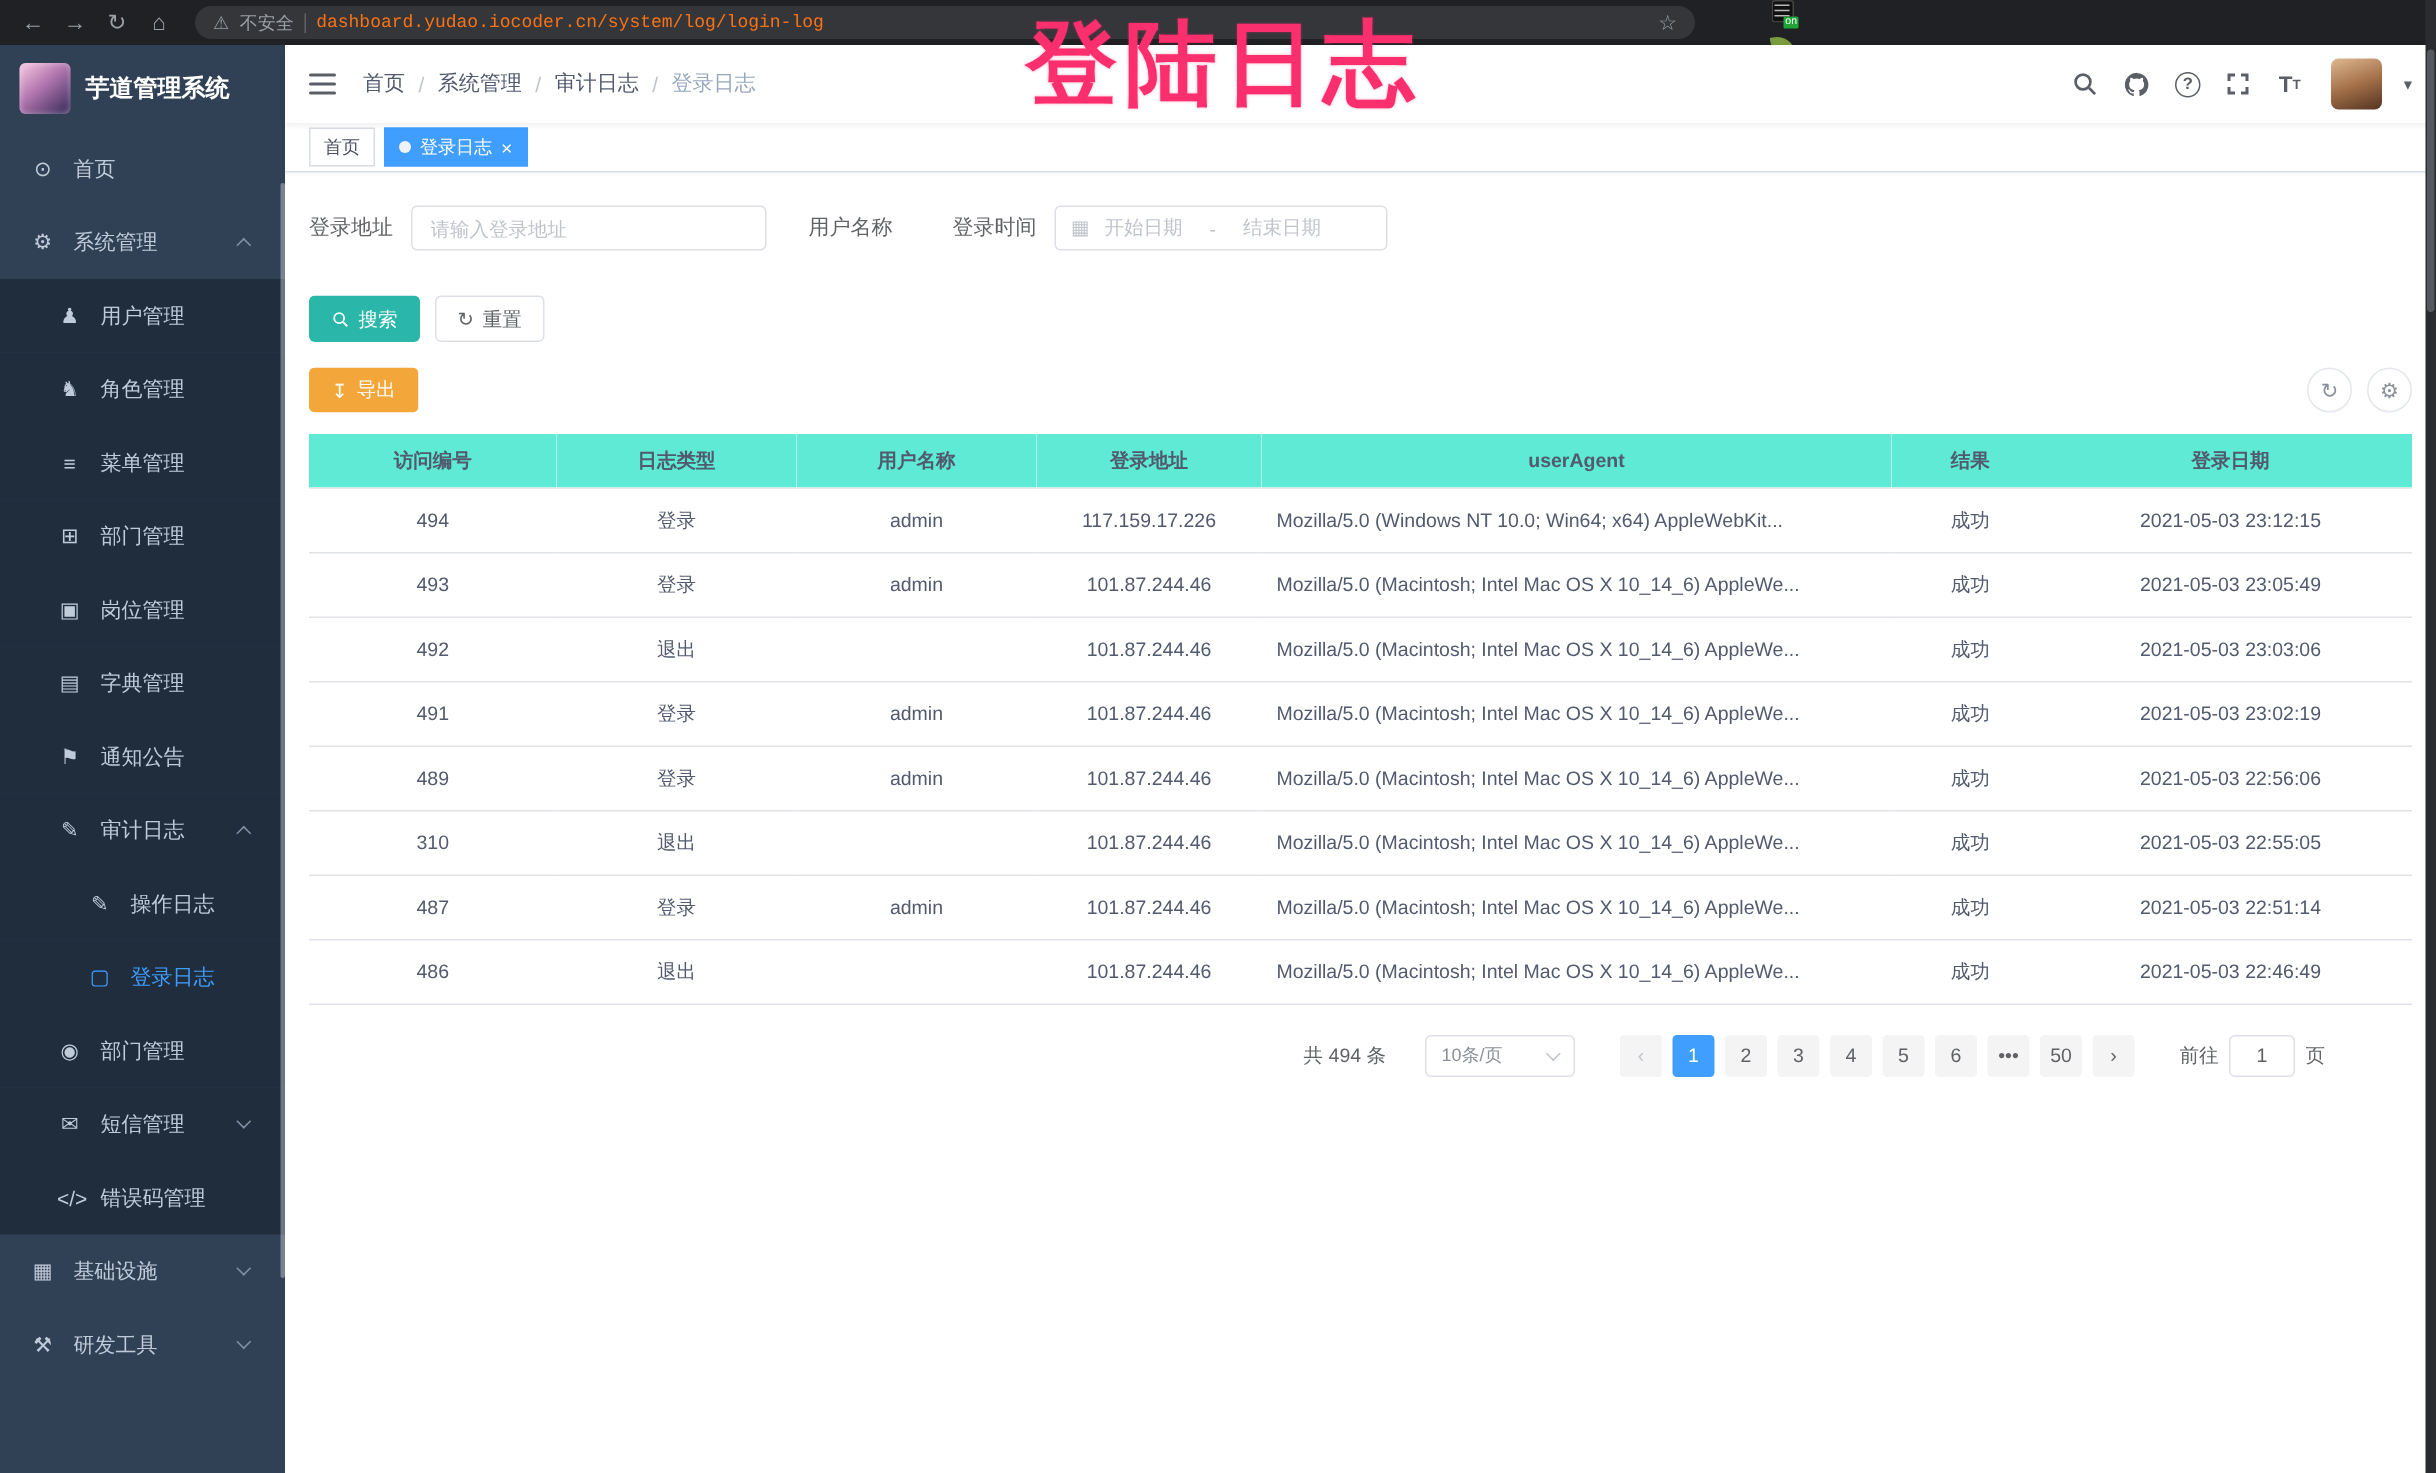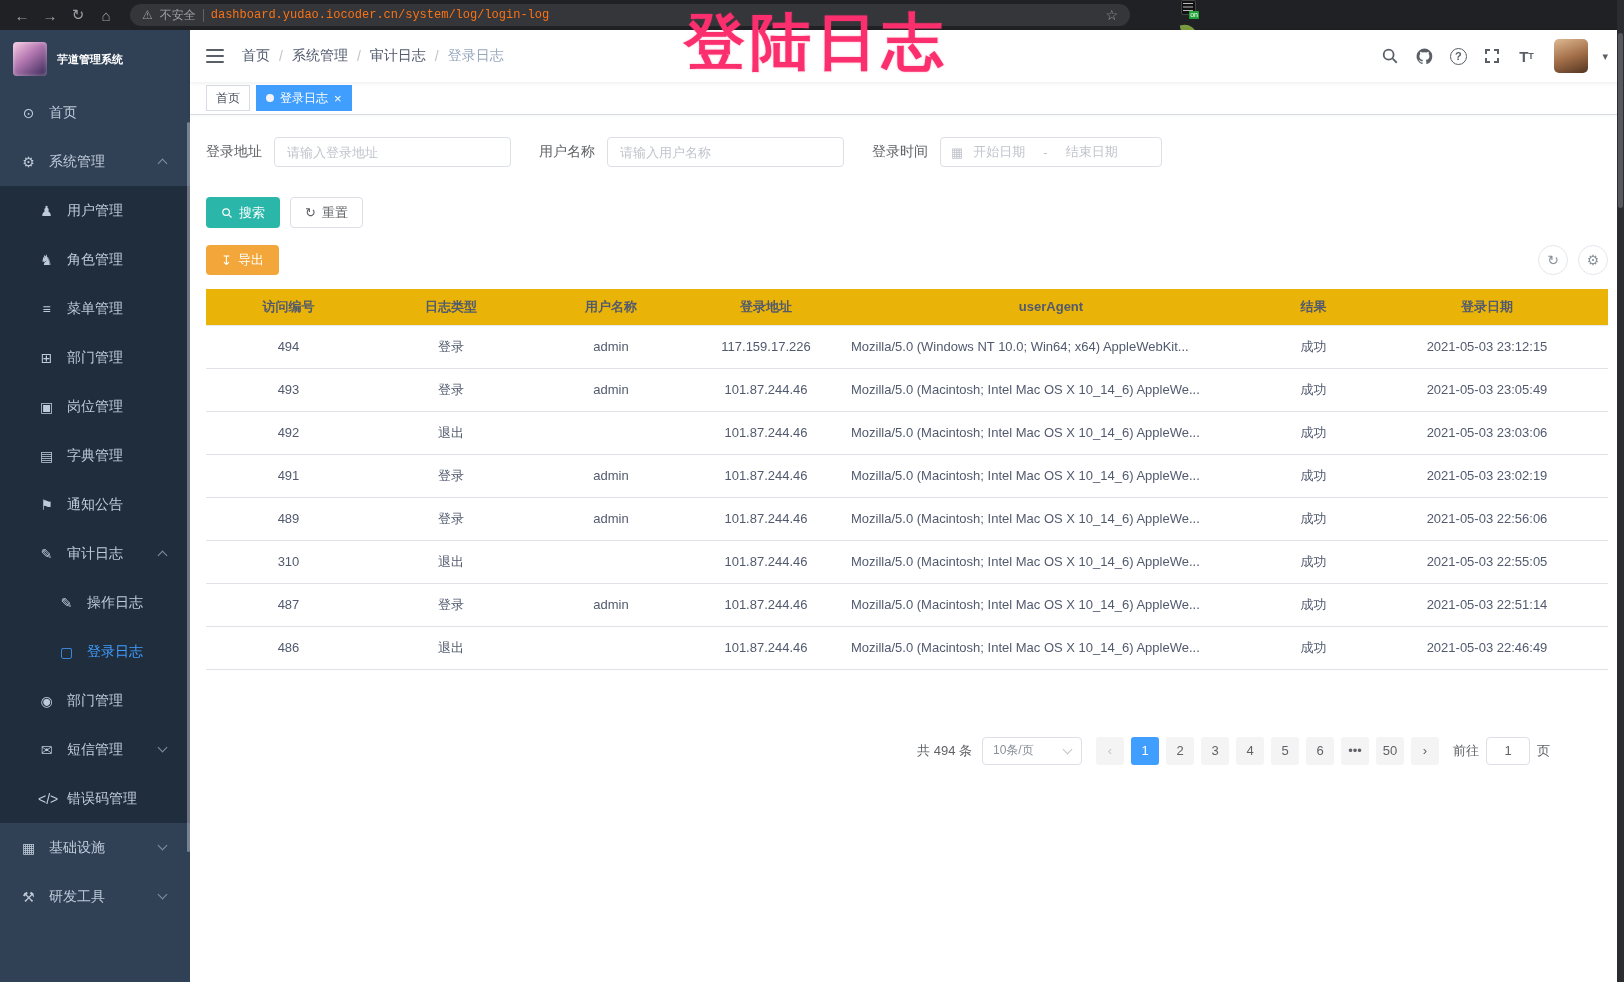--- a/index.html
+++ b/index.html
@@ -31,21 +31,21 @@
   .chip-paused { border:1.5px solid #669df6; }
   .emoji-face { width:14px; height:14px; border-radius:50%; background:radial-gradient(circle at 35% 30%, #ffe27a, #f5a623); }
   .chip-update { border:1.5px solid #e2724f; gap:7px; }
   .kebab { color:#e8eaed; font-size:13px; }
 
   
   .app { display:flex; height:952px; }
   .sidebar { width:190px; flex-shrink:0; background:#304156; position:relative; }
   .logo-row { height:58px; display:flex; align-items:center; padding-left:13px; gap:10px; }
   .logo-img { width:34px; height:34px; border-radius:4px; background:linear-gradient(140deg,#e9b8d8 10%,#b075ae 45%,#4a3566 90%); box-shadow:inset 0 0 4px rgba(255,255,255,.4); }
-  .app-title { color:#fff; font-size:11px; font-weight:bold; }
+  .app-title { color:#fff; font-size:16px; font-weight:bold; }
   .side-item { height:49px; display:flex; align-items:center; font-size:14px; color:#bfcbd9; position:relative; cursor:pointer; }
   .side-item .mi { width:17px; margin-right:12px; font-size:14px; text-align:center; }
   .level-1 { padding-left:20px; }
   .level-2 { padding-left:38px; background:#1f2d3d; }
   .level-3 { padding-left:58px; background:#1f2d3d; }
   .side-item.active { color:#409eff; }
   .chev { position:absolute; right:24px; width:7px; height:7px; border-right:1.5px solid #8391a5; border-bottom:1.5px solid #8391a5; }
   .chev.up { transform:rotate(-135deg); top:23px; }
   .chev.down { transform:rotate(45deg); top:19px; }
   .sidebar-scroll { position:absolute; right:0; top:92px; width:3px; height:730px; background:rgba(255,255,255,.35); border-radius:2px; }
@@ -93,26 +93,26 @@
   .btn-search { background:var(--btn-search); color:#fff; }
   .btn-search svg { stroke:#fff; fill:none; stroke-width:2; }
   .btn-reset { background:#fff; border-color:#dcdfe6; color:#606266; }
   .export-row { margin-top:17px; display:flex; align-items:center; }
   .btn-export { background:var(--btn-export); color:#fff; height:30px; }
   .round-btns { margin-left:auto; display:flex; gap:10px; }
   .round-btn { width:30px; height:30px; border-radius:50%; border:1px solid #e4e7ec; background:#fff; color:#8b9199; display:flex; align-items:center; justify-content:center; font-size:14px; cursor:pointer; }
 
   
   table { width:100%; border-collapse:collapse; table-layout:fixed; margin-top:14px; }
-  thead th { height:36px; background:#eab308; color:#515a6e; font-size:13px; font-weight:bold; text-align:center; border-bottom:1px solid #e8eaec; overflow:hidden; white-space:nowrap; }
+  thead th { height:36px; background:#5eead4; color:#515a6e; font-size:13px; font-weight:bold; text-align:center; border-bottom:1px solid #e8eaec; overflow:hidden; white-space:nowrap; }
   tbody td { height:43px; border-bottom:1px solid #dfe3e8; color:#515a6e; font-size:13px; text-align:center; overflow:hidden; white-space:nowrap; text-overflow:ellipsis; }
   tbody td.ua { text-align:left; padding-left:10px; }
 
   
-  .pagination { display:flex; align-items:center; justify-content:flex-end; padding:20px 58px 0 0; font-size:13px; color:#606266; gap:10px;margin-top:47px; }
+  .pagination { display:flex; align-items:center; justify-content:flex-end; padding:20px 58px 0 0; font-size:13px; color:#606266; gap:26px; }
   .size-select { width:100px; height:28px; border:1px solid #dcdfe6; border-radius:4px; padding:0 10px; display:flex; align-items:center; justify-content:space-between; font-size:12px; color:#8a9099; cursor:pointer; }
   .pager { display:flex; align-items:center; gap:7px; margin:0 4px; }
   .page-btn { min-width:28px; height:28px; border-radius:3px; background:#f4f4f5; color:#606266; display:flex; align-items:center; justify-content:center; font-size:13px; padding:0 5px; cursor:pointer; }
   .page-btn.active { background:var(--accent); color:#fff; }
   .page-btn.disabled { color:#c0c4cc; }
   .goto { display:flex; align-items:center; gap:7px; }
   .goto-input { width:44px; height:28px; border:1px solid #dcdfe6; border-radius:4px; text-align:center; font-size:13px; color:#606266; outline:none; }
 
   
   .annotation { position:absolute; top:2px; left:684px; font-size:61px; font-weight:bold; color:var(--annotation); letter-spacing:5px; z-index:50; text-shadow:0 0 2px rgba(250,47,110,.45); pointer-events:none; }
@@ -295,21 +295,20 @@
 
       <div class="content">
 
         <div class="filters">
           <div class="f-item">
             <span class="f-label">登录地址</span>
             <input class="f-input" placeholder="请输入登录地址" style="">
           </div>
           <div class="f-item">
             <span class="f-label">用户名称</span>
-            <input class="f-input" placeholder="请输入用户名称" style="">
           </div>
           <div class="f-item" style="margin-right:0;">
             <span class="f-label">登录时间</span>
             <div class="f-date">
               <span class="cal-icon">▦</span>
               <span>开始日期</span>
               <span style="margin:0 8px;color:#c0c4cc;">-</span>
               <span>结束日期</span>
             </div>
           </div>

